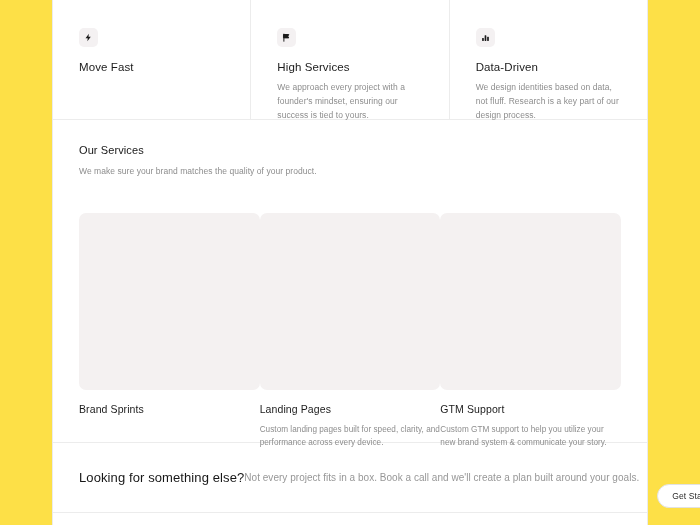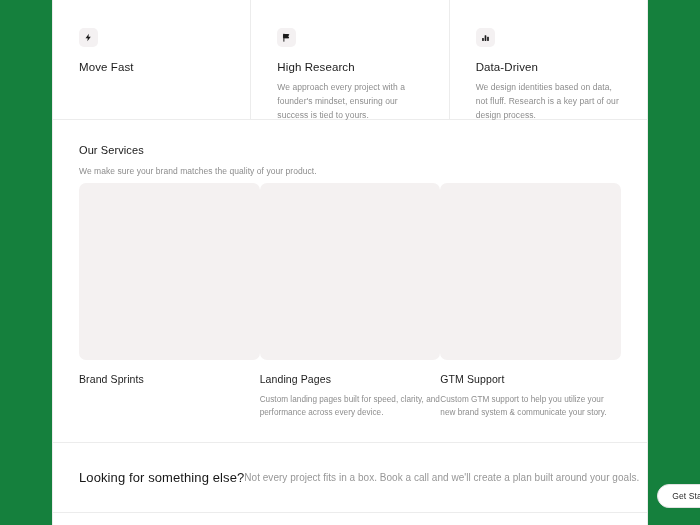--- a/index.html
+++ b/index.html
@@ -14,21 +14,21 @@
     font-family: "Liberation Sans", sans-serif;
     background: #fbfbfb;
     color: #1c1c1c;
     -webkit-font-smoothing: antialiased;
   }
 
   .page {
     position: relative;
     width: 700px;
     height: 525px;
-    background: #15803d;
+    background: #fde047;
   }
 
   
   .container {
     position: absolute;
     left: 52px;
     top: 0;
     width: 596px;
     height: 525px;
     background: #ffffff;
@@ -91,21 +91,21 @@
     font-weight: 400;
     color: #171717;
     letter-spacing: .1px;
     margin-bottom: 10px;
   }
 
   .services-sub {
     font-size: 8.5px;
     color: #8d8d8d;
     letter-spacing: .05px;
-    margin-bottom: 7px;
+    margin-bottom: 37px;
   }
 
   .service-grid {
     display: flex;
   }
 
   .service-card {
     flex: 1 1 0;
     min-width: 0;
   }
@@ -208,21 +208,21 @@
         <div class="feature-title">Move Fast</div>
       </div>
 
       <div class="feature">
         <div class="feature-icon">
           <svg width="9" height="9" viewBox="0 0 24 24" fill="none" stroke="#1b1b1b" stroke-width="2.6" stroke-linecap="round" stroke-linejoin="round" aria-hidden="true">
             <path d="M5 22V3"></path>
             <path d="M5 4h13l-2.5 4.5L18 13H5z" fill="#1b1b1b"></path>
           </svg>
         </div>
-        <div class="feature-title">High Research</div>
+        <div class="feature-title">High Services</div>
         <div class="feature-desc">We approach every project with a founder's mindset, ensuring our success is tied to yours.</div>
       </div>
 
       <div class="feature">
         <div class="feature-icon">
           <svg width="9" height="9" viewBox="0 0 24 24" fill="#1b1b1b" aria-hidden="true">
             <rect x="3" y="13" width="4.5" height="8" rx="1"></rect>
             <rect x="9.7" y="6" width="4.5" height="15" rx="1"></rect>
             <rect x="16.4" y="10" width="4.5" height="11" rx="1"></rect>
           </svg>

